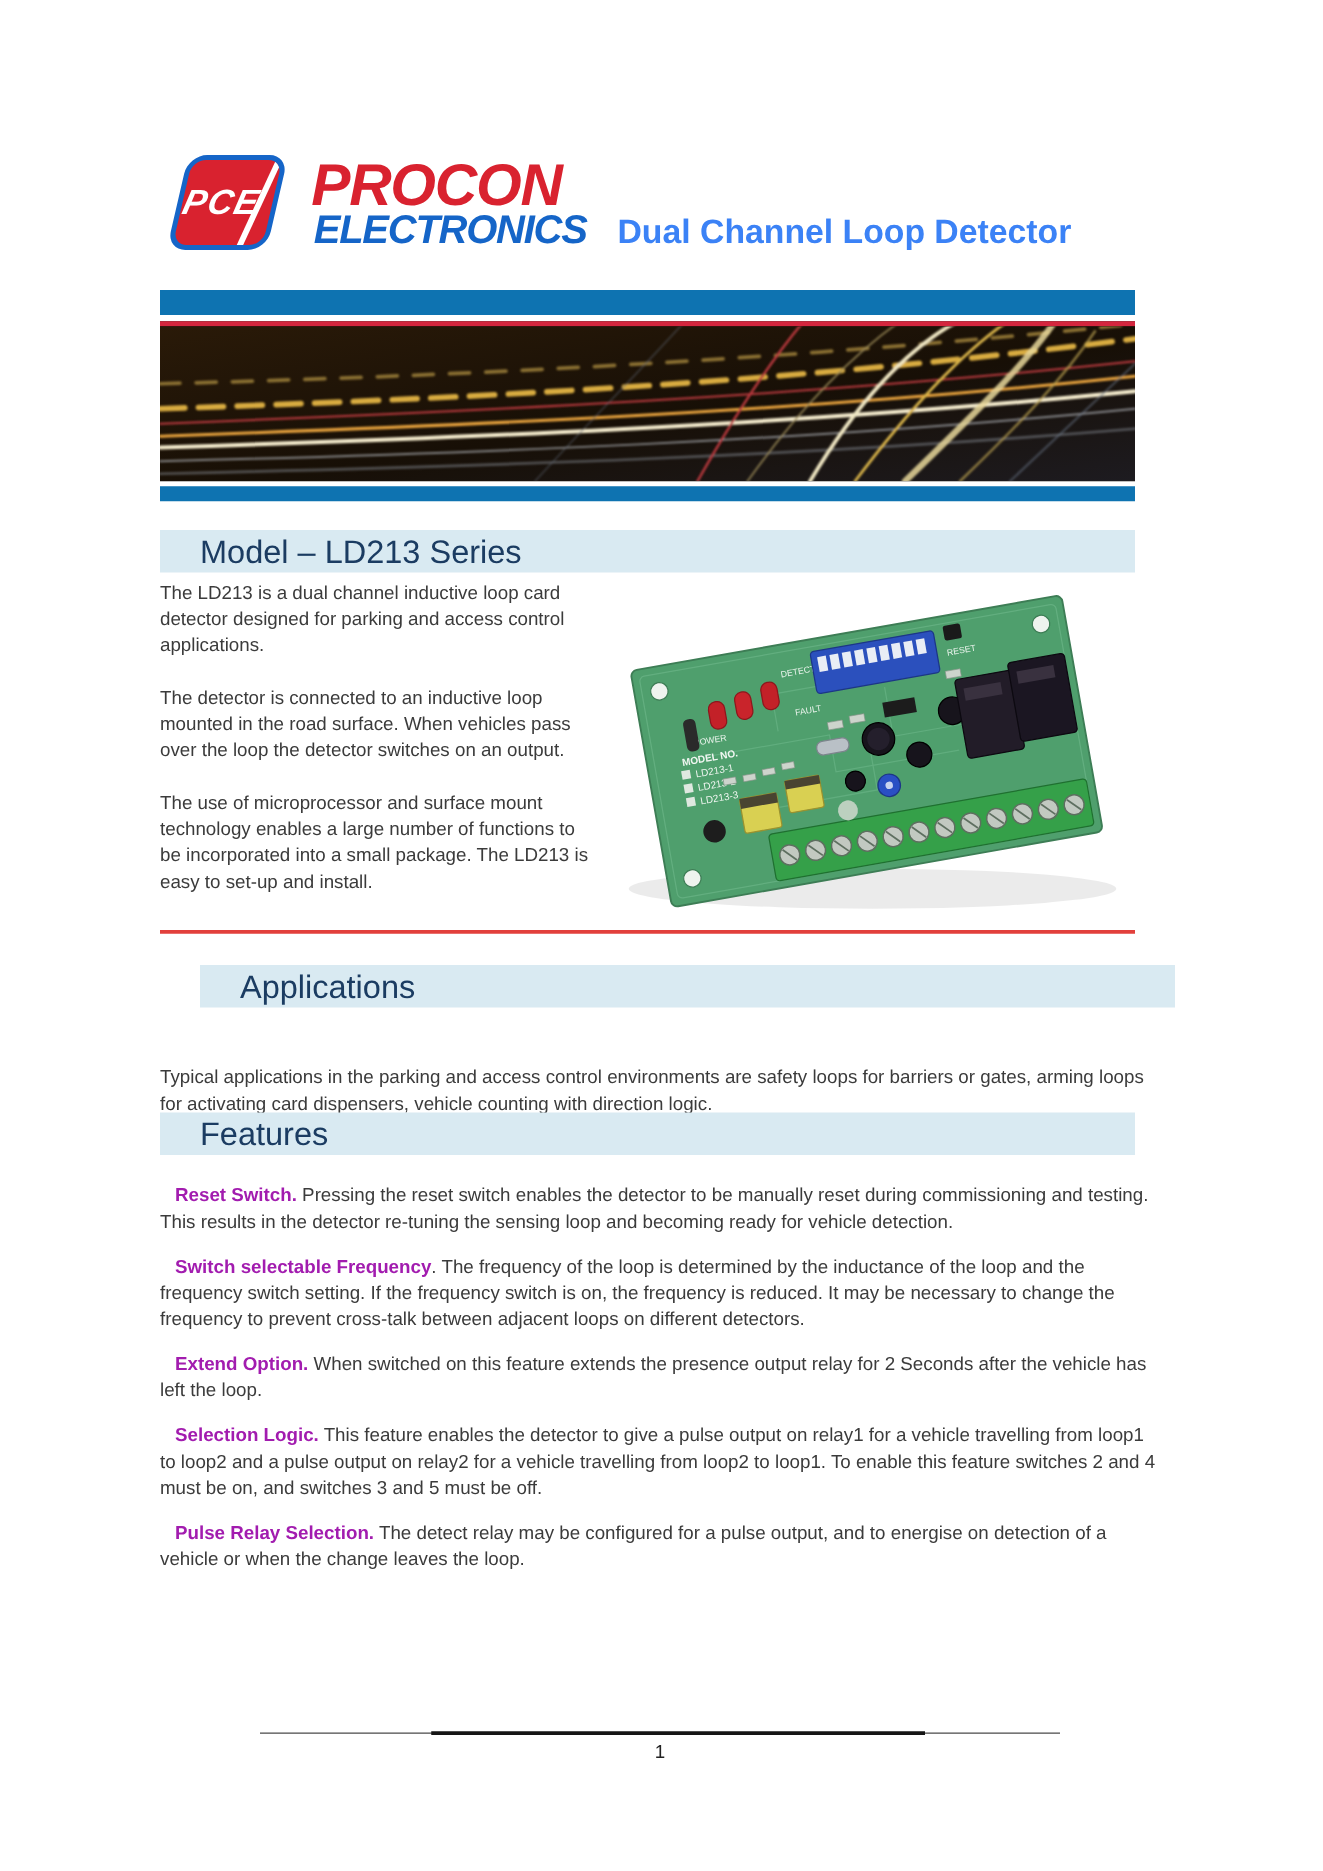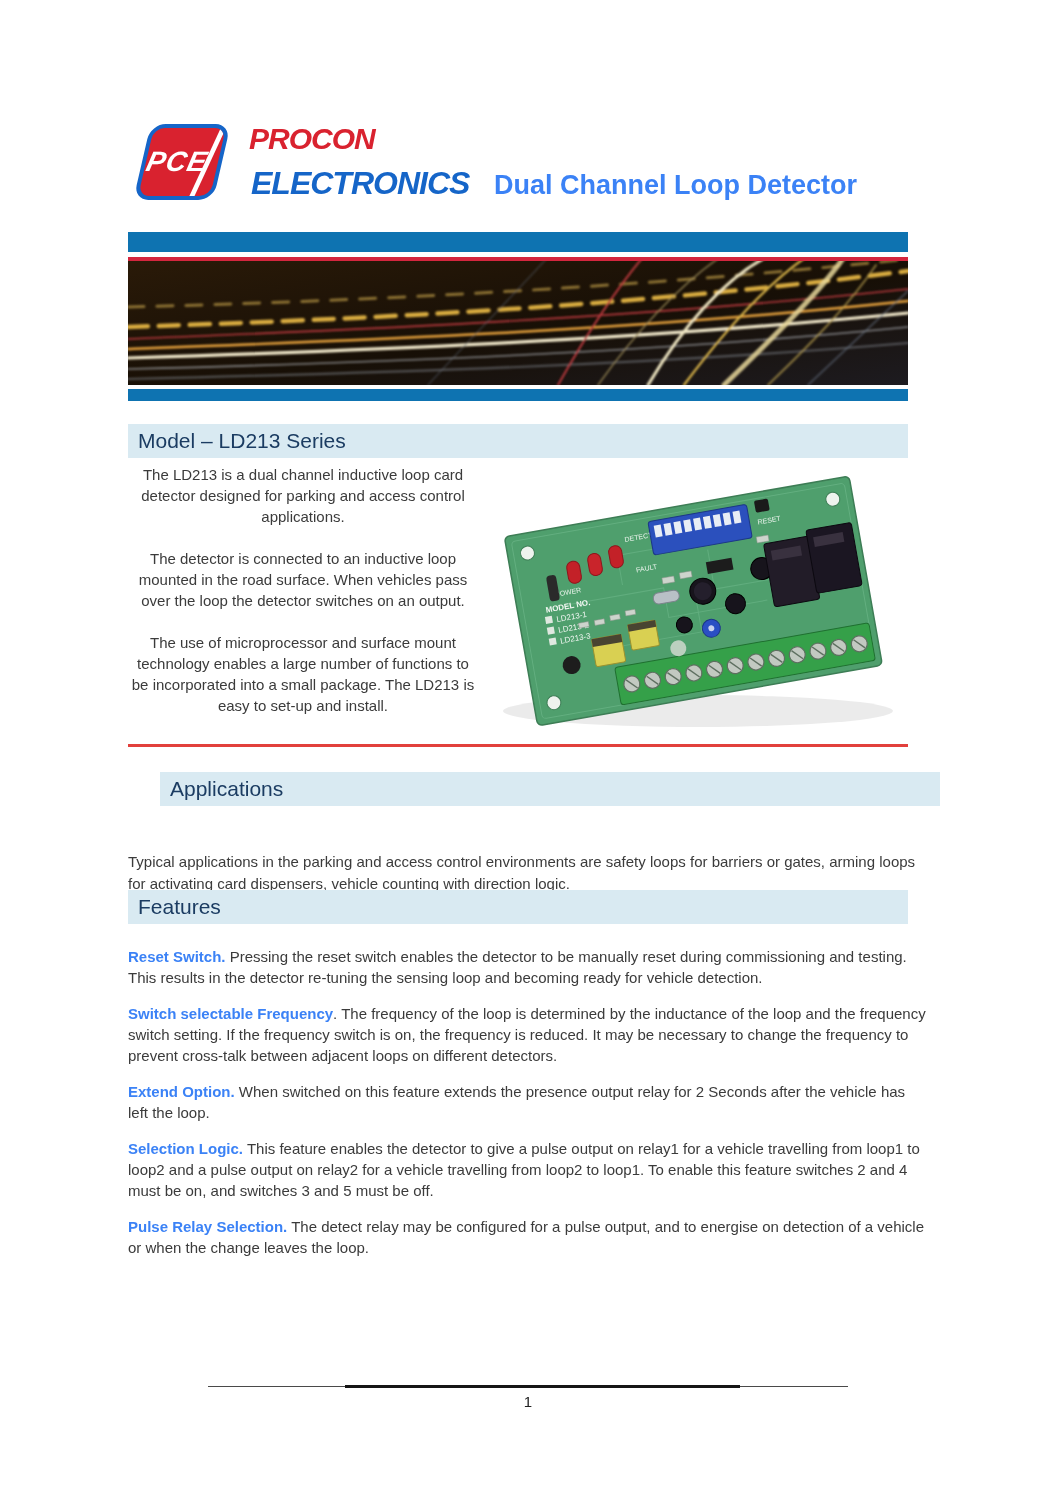--- a/index.html
+++ b/index.html
@@ -15,21 +15,21 @@
     background:var(--brand-blue); border-radius:15px; transform:skewX(-13deg);
   }
   .badge-inner{
     position:absolute; left:4px; top:4px; right:4px; bottom:4px;
     background:var(--brand-red); border-radius:11px;
     display:flex; align-items:center; justify-content:center; overflow:hidden;
   }
   .badge-text{ color:#fff; font-weight:bold; font-style:italic; font-size:28px; letter-spacing:1px; padding-right:10px;}
   .badge-slash{ position:absolute; right:9px; top:-6px; width:5px; height:90px; background:#fff; transform:rotate(13deg); }
   .brand-procon{
-    position:absolute; left:249px; top:124px; font-size:30px; line-height:1;
+    position:absolute; left:249px; top:124px; font-size:47px; line-height:1;
     font-weight:bold; font-style:italic; color:var(--brand-red); letter-spacing:-1px;
   }
   .brand-electronics{
     position:absolute; left:251px; top:167px; font-size:32px; line-height:1;
     font-weight:bold; font-style:italic; color:var(--brand-blue); letter-spacing:-1px;
   }
   .doc-title{
     position:absolute; left:494px; top:172px; font-size:27px; line-height:1;
     font-weight:bold; color:#3b82f6; letter-spacing:0px;
   }
@@ -41,45 +41,45 @@
     margin-top:5px; height:128px; border-top:4px solid var(--banner-red);
     background:#130c06; position:relative; overflow:hidden;
   }
   .banner-photo svg{ display:block; }
   .banner-bar-bottom{ margin-top:4px; height:12px; background:var(--banner-blue); }
 
   
   .sec-heading{
     position:absolute; left:128px; width:780px; height:34px;
     background:var(--heading-bg); color:var(--heading-text);
-    font-size:21px; display:flex; align-items:center; padding-left:10px;
+    font-size:26px; display:flex; align-items:center; padding-left:32px;
   }
   .h-model{ top:424px; }
   .h-apps{ top:772px;margin-left:32px; }
   .h-features{ top:890px; }
 
   
   .model-body{
     position:absolute; left:128px; top:464px; width:350px;
     font-size:15px; line-height:21px;
   }
-  .model-body p{ margin:0 0 21px 0;text-align:center; }
+  .model-body p{ margin:0 0 21px 0; }
   .pcb-photo{ position:absolute; left:466px; top:453px; width:454px; height:292px; }
   .red-sep{ position:absolute; left:128px; top:744px; width:780px; border-top:3px solid var(--separator-red); }
 
   .apps-body{
     position:absolute; left:128px; top:829px; width:802px;
     font-size:15px; line-height:22px;margin-top:22px;
   }
   .features-body{
     position:absolute; left:128px; top:946px; width:800px;
     font-size:15px; line-height:21px;
   }
   .features-body p{ margin:0 0 15px 0; }
-  .features-body b{ color:#3b82f6; }
+  .features-body b{ color:#a21caf;margin-left:12px; }
 
   
   .footer{ position:absolute; left:208px; top:1386px; width:640px; border-top:1px solid #4a4a4a; }
   .footer-thick{ height:3px; width:395px; margin-left:137px; margin-top:-2px; background:#151515; }
   .page-num{ text-align:center; font-size:15px; color:#222; margin-top:5px; }
 </style>
 </head>
 <body>
 
 <div class="badge-outer">

